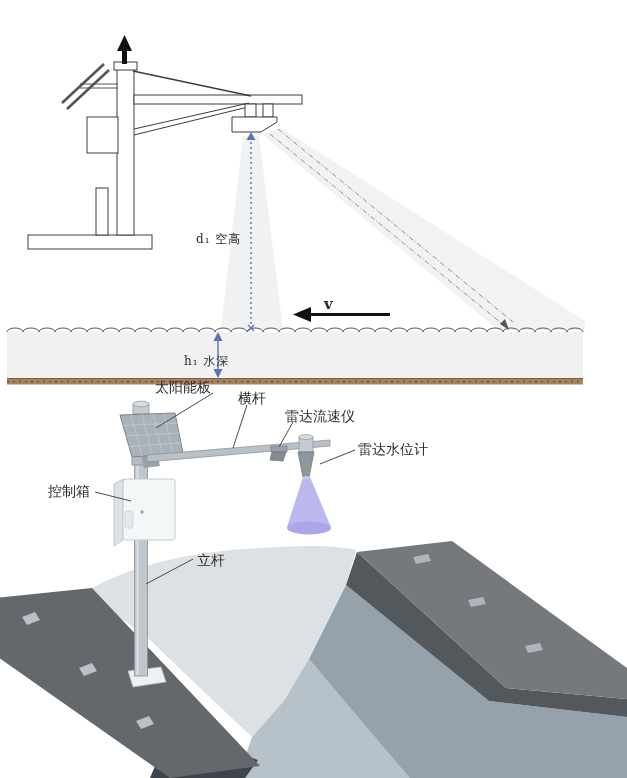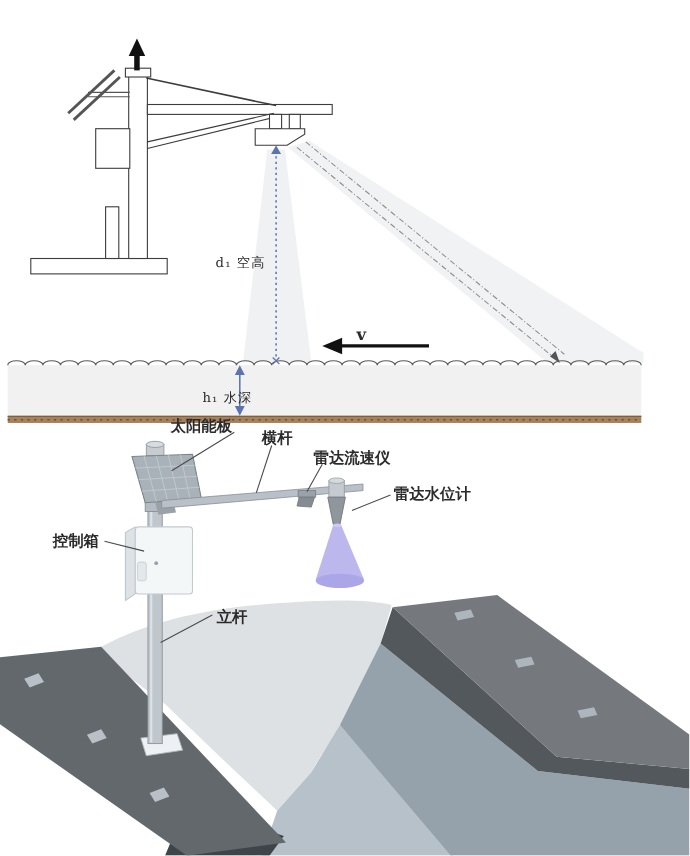--- a/index.html
+++ b/index.html
@@ -1,20 +1,20 @@
 <!DOCTYPE html>
 <html><head>
 <meta charset="utf-8">
 <style>
   html,body{margin:0;padding:0;background:#fff;}
   .page{position:relative;width:627px;height:778px;background:#ffffff;overflow:hidden;
         font-family:"DejaVu Serif", serif;}
   figure{margin:0;position:absolute;left:0;}
   .fig-top{top:0;width:605px;height:378px;margin-top:33px;}
-  .fig-bottom{top:378px;width:627px;height:400px;font-weight:bold;}
+  .fig-bottom{top:378px;width:627px;height:400px;}
   svg{display:block;}
   text{fill:#2b2b2b;}
   .lbl{font-size:14px;}
   .lbl-sm{font-size:12px;letter-spacing:1px;}
   .ptr{stroke:#4a4a4a;stroke-width:1;fill:none;}
   .outline{stroke:#3c3c3c;stroke-width:1;fill:#ffffff;}
 </style>
 </head>
 <body>
 

